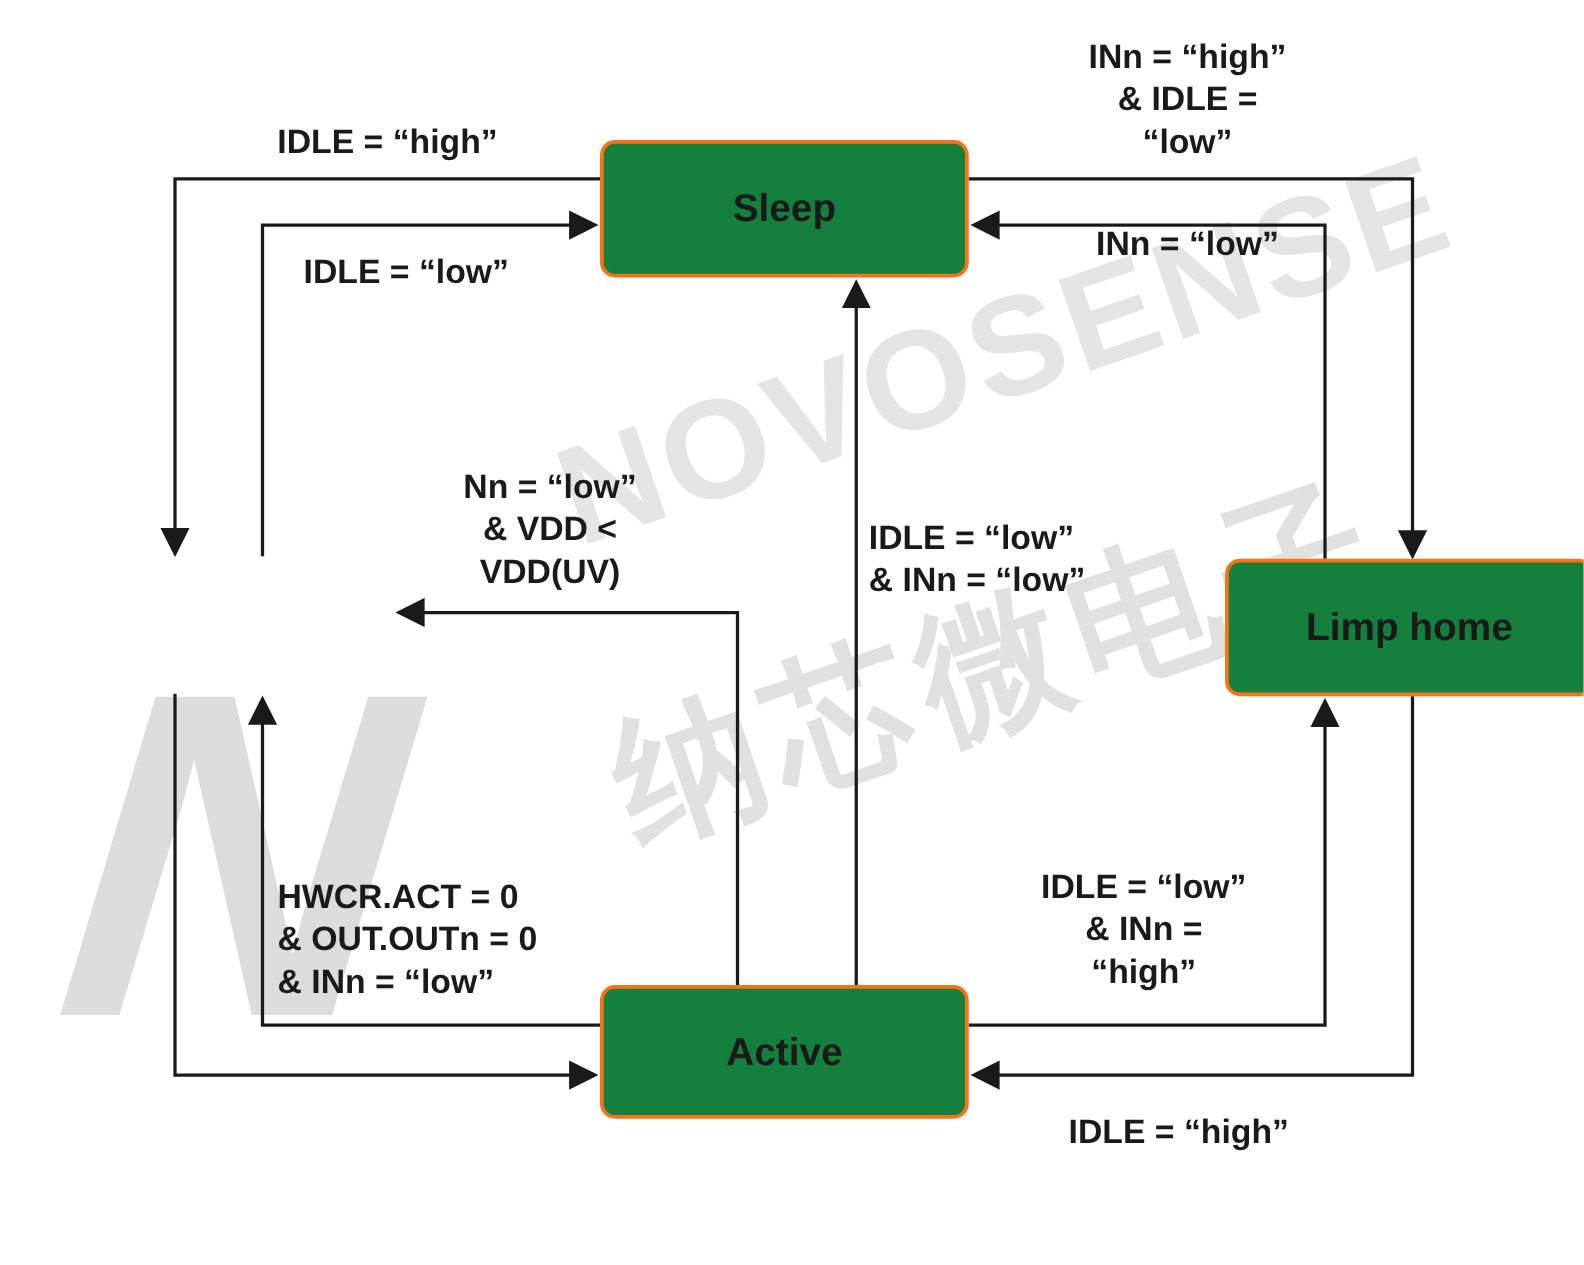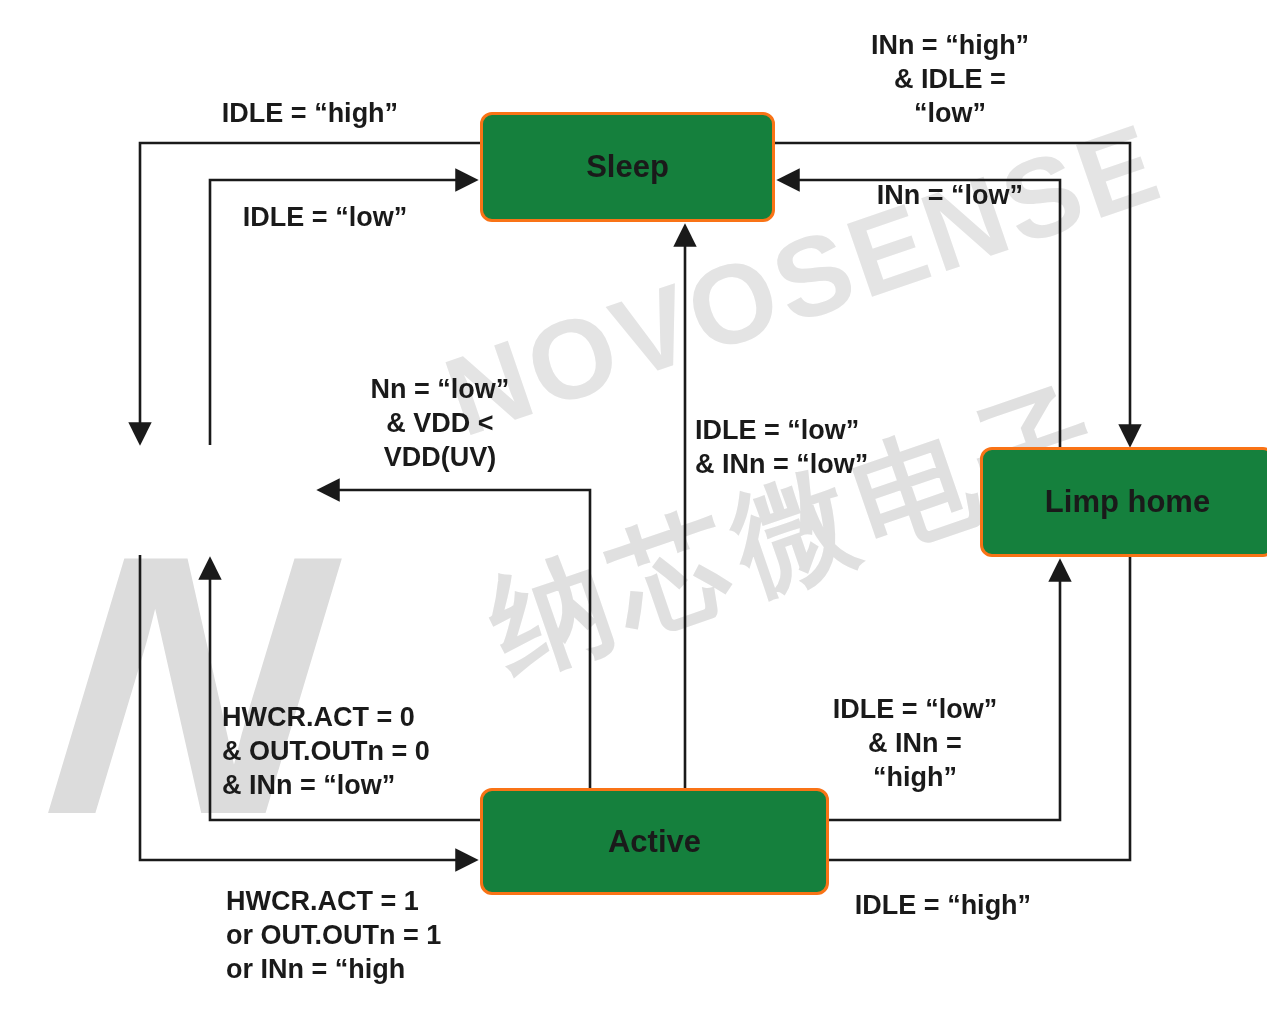--- a/index.html
+++ b/index.html
@@ -70,21 +70,21 @@
     align-items: center;
     justify-content: center;
     font-size: 31px;
     font-weight: bold;
     color: #1a1a1a;
     box-sizing: border-box;
   }
   #state-sleep  { left: 480px; top: 112px; width: 295px; height: 110px; }
   #state-idle   { left: 18px;  top: 445px; width: 297px; height: 110px; }
   #state-limp   { left: 980px; top: 447px; width: 295px; height: 110px; }
-  #state-active { left: 480px; top: 788px; width: 349px; height: 107px; }
+  #state-active { left: 480px; top: 788px; width: 295px; height: 107px; }
   
   .tlabel {
     position: absolute;
     z-index: 3;
     font-size: 27px;
     font-weight: bold;
     color: #1a1a1a;
     line-height: 34px;
     white-space: pre-line;
   }
@@ -144,18 +144,15 @@
 &amp; VDD &lt;
 VDD(UV)</div>
   <div class="tlabel left" id="l-active-sleep">IDLE = “low”
 &amp; INn = “low”</div>
   <div class="tlabel left" id="l-active-idle-lo">HWCR.ACT = 0
 &amp; OUT.OUTn = 0
 &amp; INn = “low”</div>
   <div class="tlabel center" id="l-active-limp">IDLE = “low”
 &amp; INn =
 “high”</div>
-  <div class="tlabel left" id="l-idle-active">HWCR.ACT = 1
-or OUT.OUTn = 1
-or INn = “high</div>
   <div class="tlabel center" id="l-limp-active">IDLE = “high”</div>
 
 </div>
 
 </body></html>

